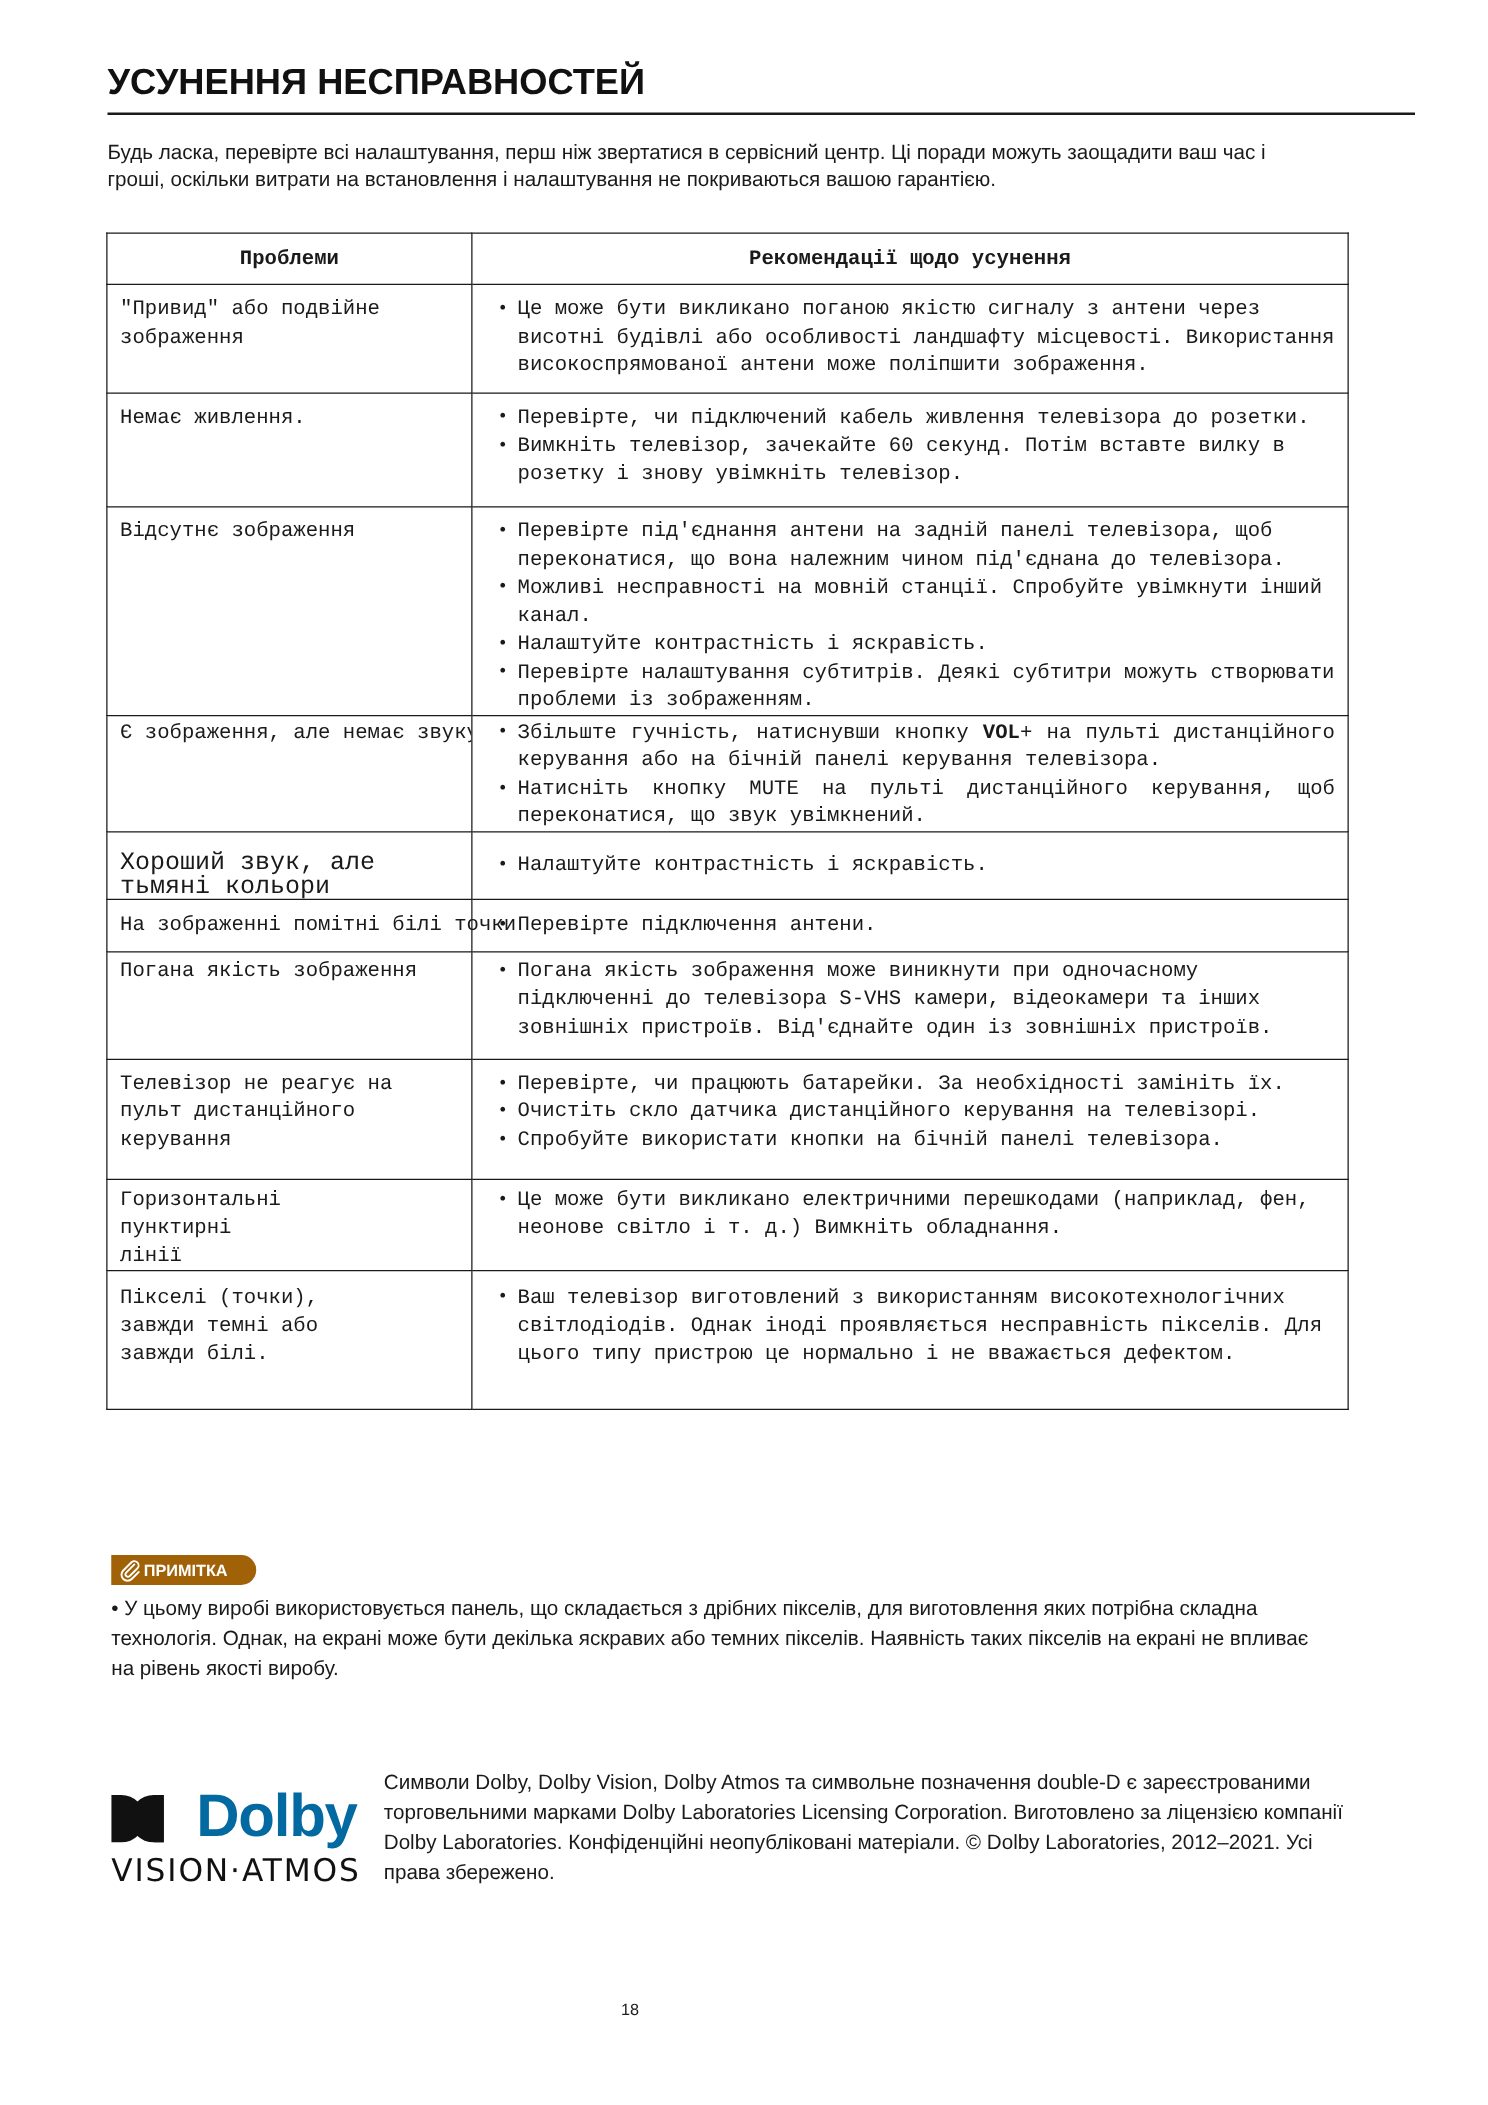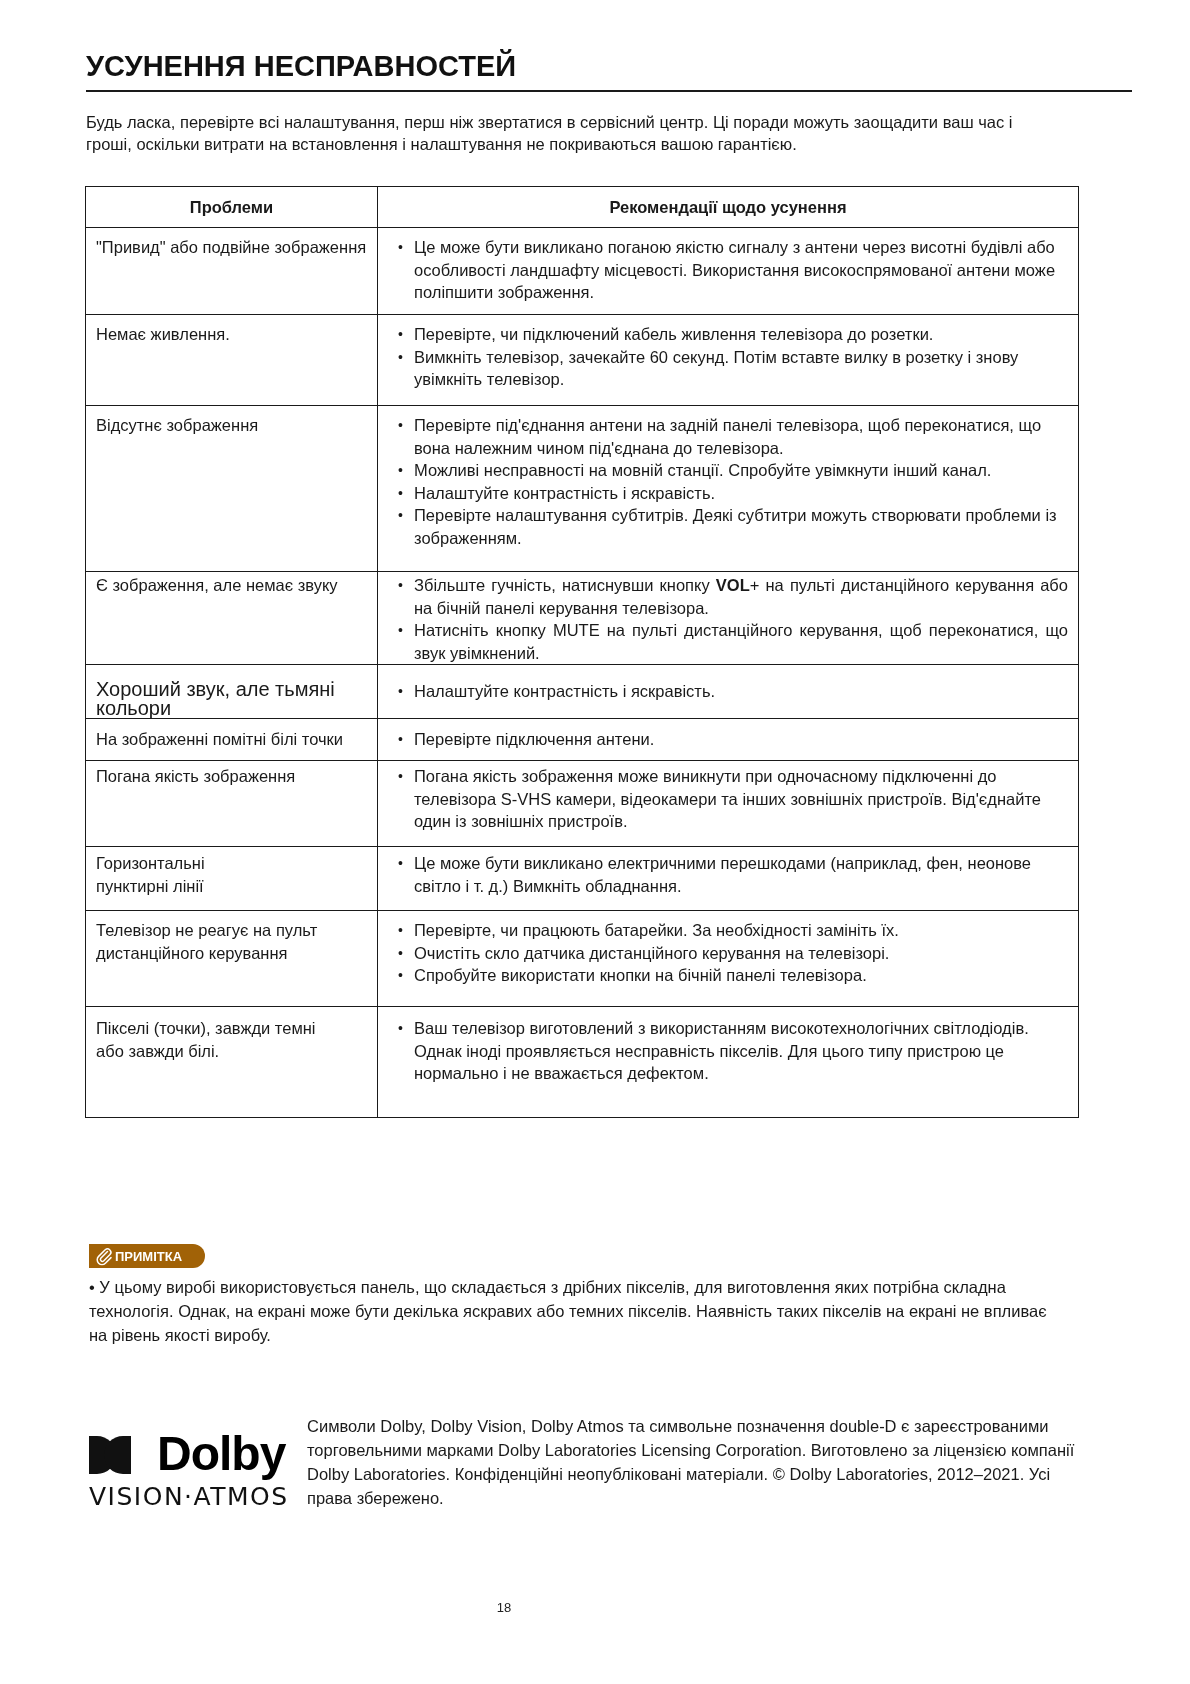--- a/index.html
+++ b/index.html
@@ -18,21 +18,21 @@
   .intro {
     position: absolute; left: 86px; top: 111px; width: 960px;
     font-size: 16.5px; line-height: 22px; margin: 0; color: #1a1a1a;
   }
   table.trouble {
     position: absolute; left: 85px; top: 186px; width: 993px;
     border-collapse: collapse; table-layout: fixed;
     font-size: 16.5px; line-height: 22.5px;
   }
   table.trouble th, table.trouble td {
-    border: 1.5px solid #1a1a1a; vertical-align: top; text-align: left;
+    border: 1.5px solid #1a1a1a; vertical-align: top; text-align: left; font-family: Liberation Mono, monospace;
   }
   table.trouble th {
     font-weight: bold; text-align: center; height: 40px; padding: 0; vertical-align: middle;
     font-size: 16.5px;
   }
   table.trouble td.prob { padding: 8px 10px 0 10px; }
   table.trouble td.rec { padding: 8px 10px 0 18px; }
   col.c1 { width: 292px; }
   col.c2 { width: 701px; }
   ul.bullets { list-style: none; margin: 0; padding: 0; }
@@ -49,21 +49,21 @@
   }
   .note-badge .clip { width: 20px; height: 20px; margin-left: 5px; margin-right: 1px; }
   .note-text {
     position: absolute; left: 89px; top: 1275px; width: 960px;
     font-size: 16.5px; line-height: 24px; margin: 0;
   }
   .dolby-logo { position: absolute; left: 89px; top: 1432px; width: 198px; height: 80px; }
   .dolby-mark { position: absolute; left: 0; top: 4px; width: 66px; height: 38px; }
   .dolby-word {
     position: absolute; left: 68px; top: -6px; font-size: 48px; font-weight: bold;
-    letter-spacing: -1px; color: #000000;
+    letter-spacing: -1px; color: #0369a1;
   }
   .dolby-sub {
     position: absolute; left: 0; top: 50px; font-size: 25px; letter-spacing: 1.5px; color: #111;
     font-family: "DejaVu Sans", sans-serif;
   }
   .dolby-text {
     position: absolute; left: 307px; top: 1414px; width: 790px;
     font-size: 16.5px; line-height: 24px; margin: 0;
   }
   .page-number {
@@ -152,36 +152,36 @@
 
     <tr style="height:86px">
       <td class="prob" style="padding-top:4px">Погана якість зображення</td>
       <td class="rec" style="padding-top:4px">
         <ul class="bullets">
           <li>Погана якість зображення може виникнути при одночасному підключенні до телевізора S-VHS камери, відеокамери та інших зовнішніх пристроїв. Від'єднайте один із зовнішніх пристроїв.</li>
         </ul>
       </td>
     </tr>
 
+    <tr style="height:96px">
+      <td class="prob">Телевізор не реагує на пульт дистанційного керування</td>
+      <td class="rec">
+        <ul class="bullets">
+          <li>Перевірте, чи працюють батарейки. За необхідності замініть їх.</li>
+          <li>Очистіть скло датчика дистанційного керування на телевізорі.</li>
+          <li>Спробуйте використати кнопки на бічній панелі телевізора.</li>
+        </ul>
+      </td>
+    </tr>
+
     <tr style="height:64px">
       <td class="prob" style="padding-top:5px; padding-right:150px;">Горизонтальні пунктирні лінії</td>
       <td class="rec" style="padding-top:5px">
         <ul class="bullets">
           <li>Це може бути викликано електричними перешкодами (наприклад, фен, неонове світло і т. д.) Вимкніть обладнання.</li>
-        </ul>
-      </td>
-    </tr>
-
-    <tr style="height:96px">
-      <td class="prob">Телевізор не реагує на пульт дистанційного керування</td>
-      <td class="rec">
-        <ul class="bullets">
-          <li>Перевірте, чи працюють батарейки. За необхідності замініть їх.</li>
-          <li>Очистіть скло датчика дистанційного керування на телевізорі.</li>
-          <li>Спробуйте використати кнопки на бічній панелі телевізора.</li>
         </ul>
       </td>
     </tr>
 
     <tr style="height:111px">
       <td class="prob" style="padding-top:10px; padding-right:60px;">Пікселі (точки), завжди темні або завжди білі.</td>
       <td class="rec" style="padding-top:10px">
         <ul class="bullets">
           <li>Ваш телевізор виготовлений з використанням високотехнологічних світлодіодів. Однак іноді проявляється несправність пікселів. Для цього типу пристрою це нормально і не вважається дефектом.</li>
         </ul>

